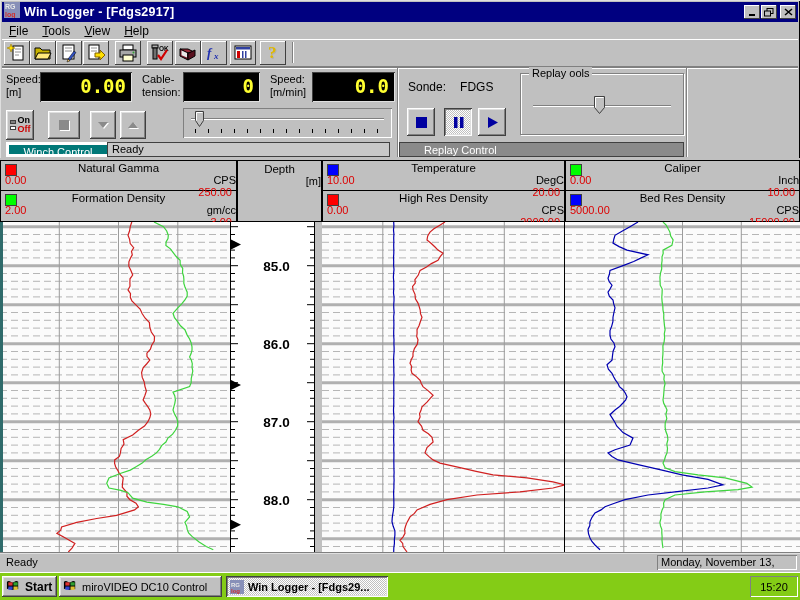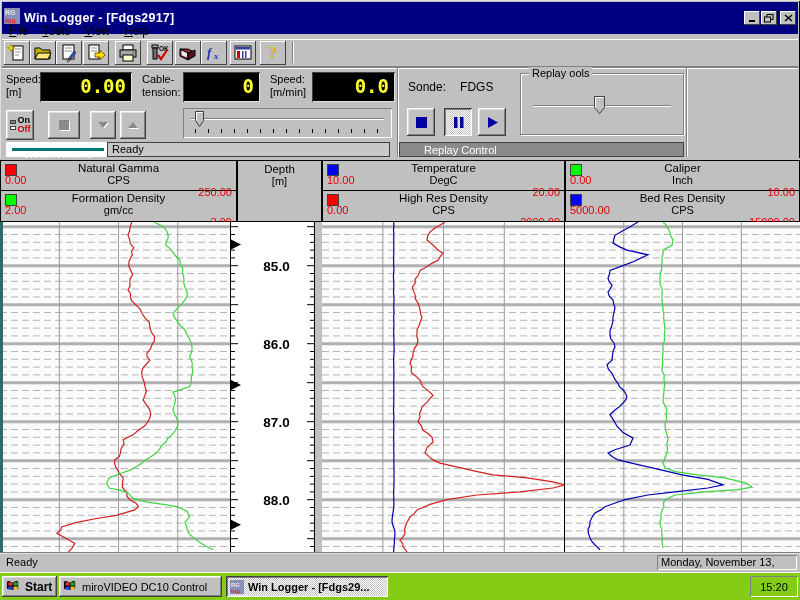--- a/index.html
+++ b/index.html
@@ -9,21 +9,21 @@
   .raised { box-shadow: inset -1px -1px 0 #404040, inset 1px 1px 0 #ffffff, inset -2px -2px 0 #808080, inset 2px 2px 0 #dfdfdf; }
   .raised-thin { box-shadow: inset -1px -1px 0 #404040, inset 1px 1px 0 #ffffff; }
   .sunken-thin { box-shadow: inset 1px 1px 0 #808080, inset -1px -1px 0 #ffffff; }
   .pressed { box-shadow: inset 1px 1px 0 #404040, inset -1px -1px 0 #ffffff, inset 2px 2px 0 #808080, inset -2px -2px 0 #dfdfdf; }
 
   #screen { width:800px; height:600px; background:#c0c0c0; position:relative;
             box-shadow: inset 1px 1px 0 #dfdfdf, inset -1px -1px 0 #000; }
 
   
   #titlebar { left:2px; top:2px; width:796px; height:20px; background:#000080;
-              display:flex; align-items:center; padding:16px 2px; }
+              display:flex; align-items:center; padding:4px 2px; }
   #titlebar .title { color:#fff; font-weight:bold; font-size:12.5px; margin-left:4px; flex:1;
                      white-space:nowrap; letter-spacing:0.2px; }
   .winbtn { width:16px; height:14px; background:#c0c0c0; display:flex; align-items:center;
             justify-content:center; margin-left:1px; }
   #btn-close { margin-left:3px; }
 
   
   #menubar { left:2px; top:22px; width:796px; height:17px; display:flex; align-items:center; }
   .menu-item { font-size:12px; padding:1px 7px; color:#000; }
 
@@ -51,41 +51,41 @@
   #onoff-btn .sw i { display:block; width:6px; height:4px; background:#808080; border:1px solid #404040; }
   #onoff-btn .sw i.b { background:#ffffff; }
   #onoff-btn .on { color:#000; display:block; line-height:9px; }
   #onoff-btn .off { color:#cc0000; display:block; line-height:9px; }
   .slider-box { position:absolute; background:#c0c0c0; }
   .slider-track { position:absolute; height:2px; box-shadow: inset 0 1px 0 #808080, inset 0 -1px 0 #ffffff; background:#404040; }
   .slider-thumb { position:absolute; }
   .tick { position:absolute; width:1px; height:4px; background:#000; }
   .section-label { position:absolute; height:15px; font-size:11px; line-height:15px; color:#fff; }
   #winch-label { left:4px; top:75px; width:104px; background:#007878; text-align:center;
-                 border:6px solid #ffffff; }
+                 border:3px solid #ffffff; }
   #winch-status { left:105px; top:75px; width:283px; background:#c8c8c8; color:#000; font-size:11px;
                   line-height:13px; padding-left:4px; border:1px solid #404040; height:15px; position:absolute; }
   #replay-label { left:397px; top:75px; width:285px; background:#8a8a8a; padding-left:24px;
                   border:1px solid #404040; }
   #sonde-row { position:absolute; left:406px; top:13px; font-size:12px; }
   #sonde-row .val { margin-left:14px; }
   .groupbox { position:absolute; border:1px solid #808080; box-shadow: 1px 1px 0 #ffffff, inset 1px 1px 0 #ffffff; }
   .groupbox legend { position:absolute; top:-7px; left:8px; background:#c0c0c0; font-size:11px; padding:0 3px; }
 
   
   #chart { left:0; top:158px; width:800px; height:394px; background:#c0c0c0; }
   .hdr-col { position:absolute; top:2px; height:62px; background:#c0c0c0; border:1px solid #000; }
   .hdr-row { position:relative; height:29px; }
   .hdr-row.first { border-bottom:1px solid #000; height:30px; }
   .swatch { position:absolute; left:4px; top:3px; width:12px; height:12px; border:1px solid #404040; }
   .hdr-title { text-align:center; font-size:11.5px; padding-top:1px; color:#000; }
   .hdr-line2 { position:relative; font-size:11px; height:14px; }
   .hdr-min { position:absolute; left:4px; color:#dd0000; }
   .hdr-max { position:absolute; right:4px; color:#dd0000; }
-  .hdr-unit { text-align:center; color:#000; }
+  .hdr-unit { text-align:right; color:#000; }
   .plot-col { position:absolute; top:64px; height:330px; }
   .plot-col svg { display:block; }
 
   
   #statusbar { left:0; top:552px; width:800px; height:20px; background:#c0c0c0;
                box-shadow: inset 0 1px 0 #808080, inset 0 2px 0 #dfdfdf; }
   #status-text { position:absolute; left:6px; top:4px; font-size:11px; }
   #date-panel { position:absolute; right:3px; top:3px; width:140px; height:15px;
                 font-size:11px; line-height:14px; padding-left:4px;
                 box-shadow: inset 1px 1px 0 #808080, inset -1px -1px 0 #ffffff; }

